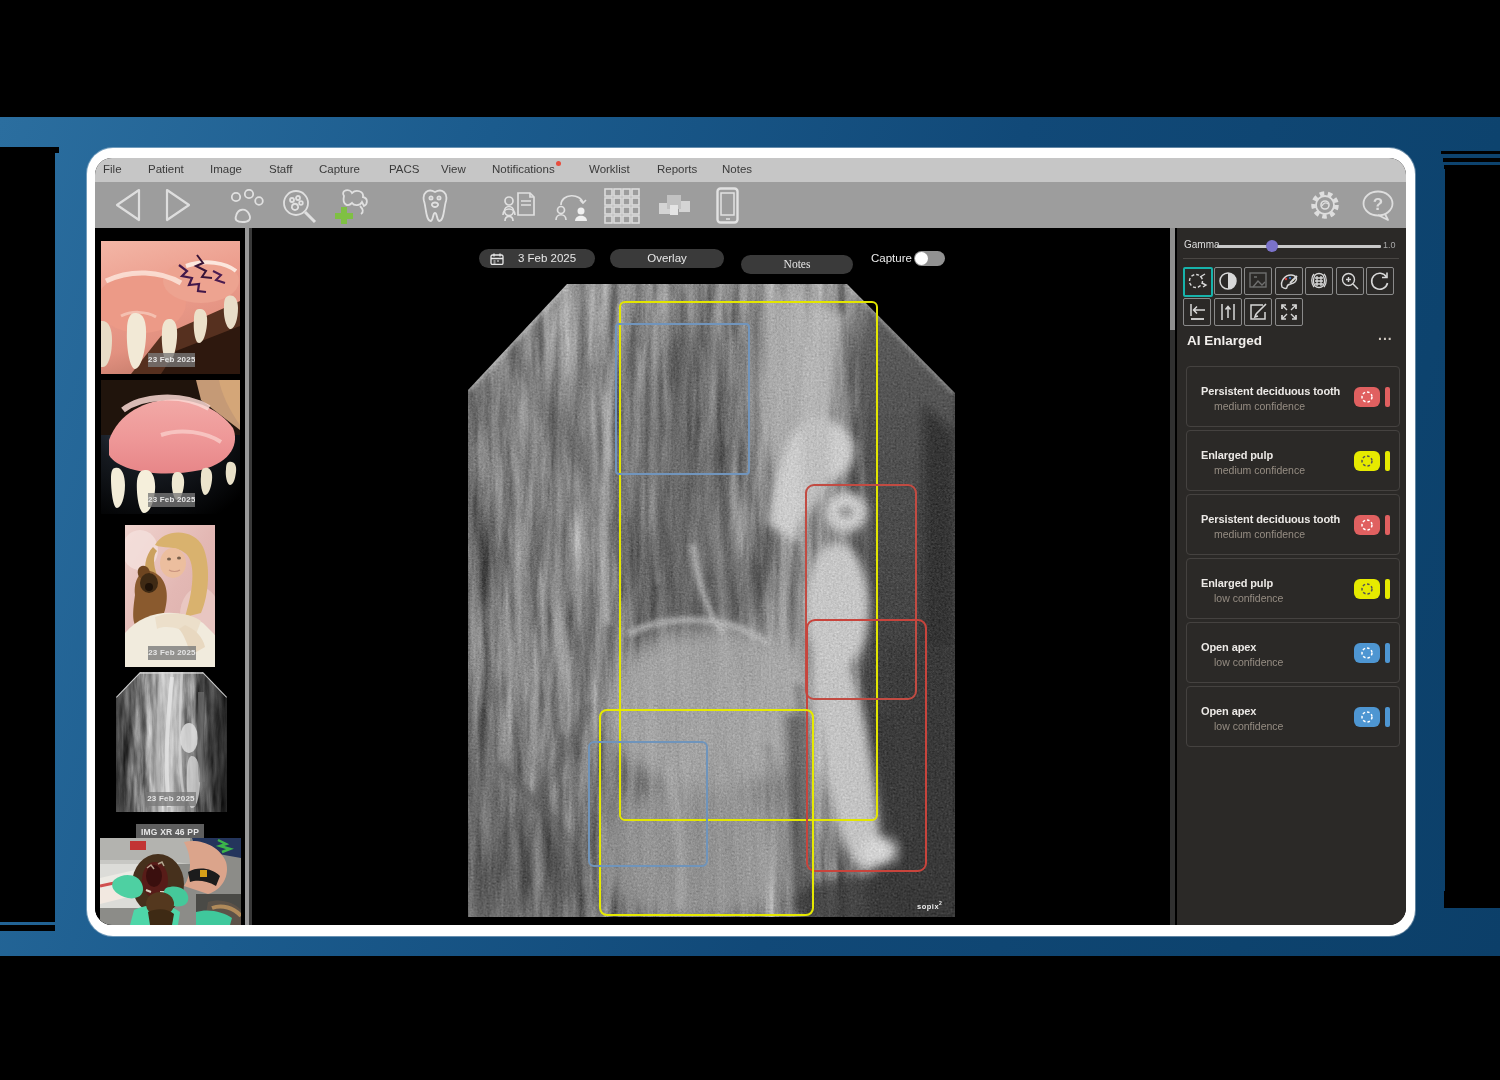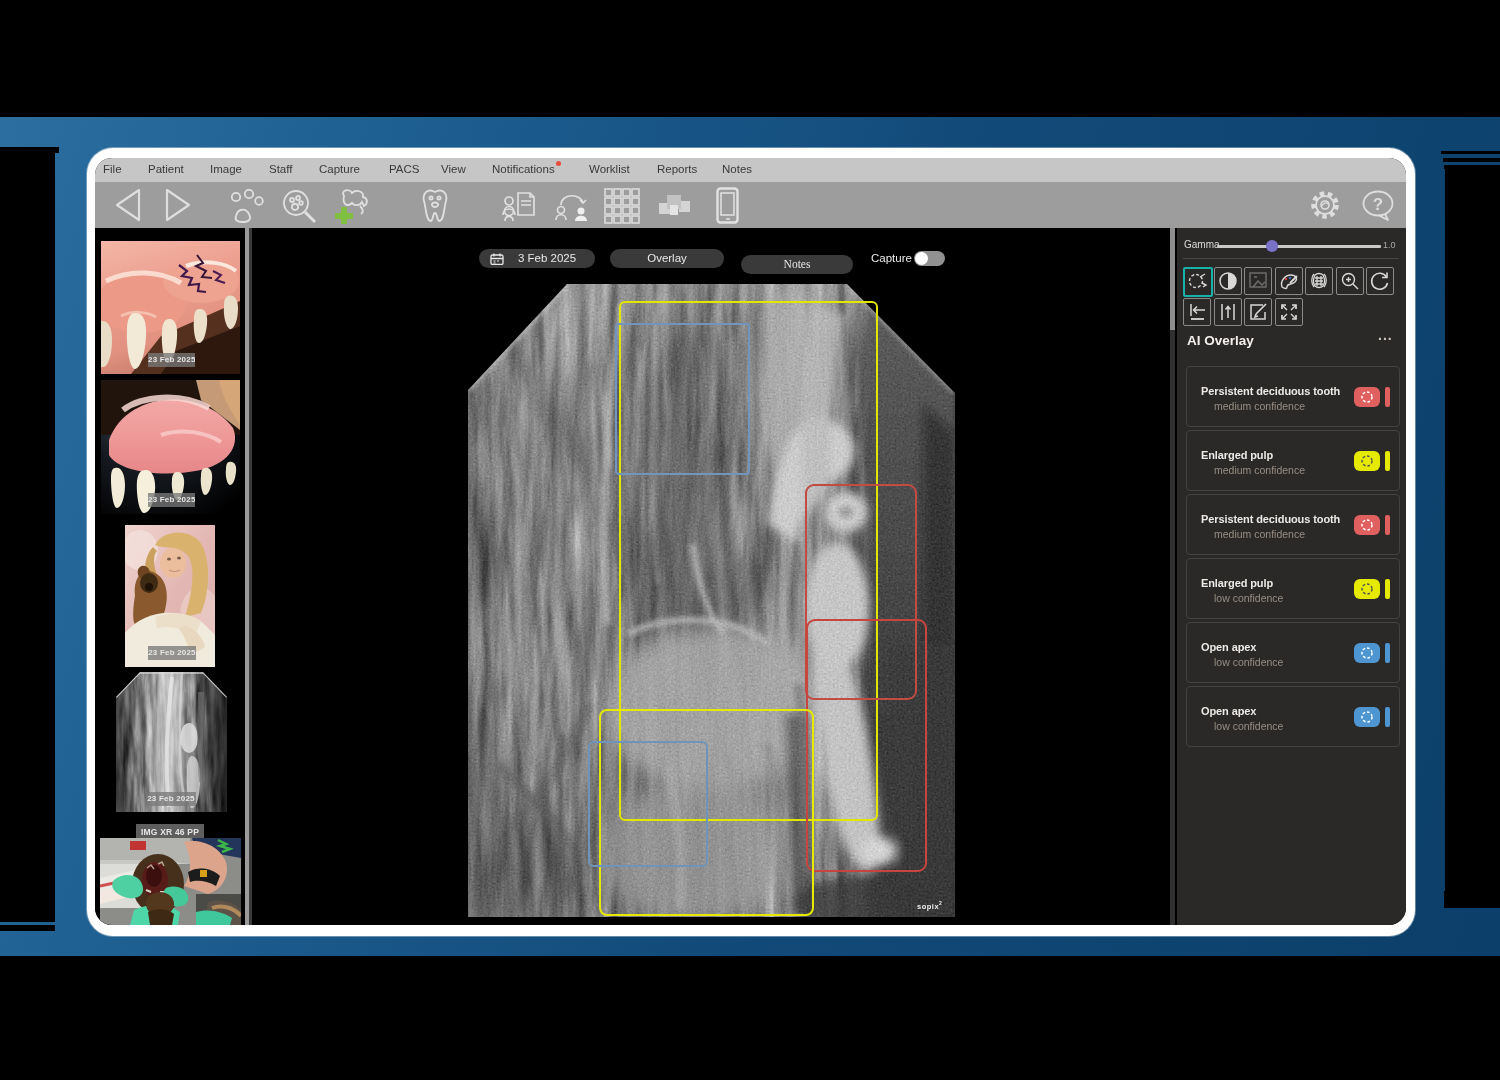--- a/index.html
+++ b/index.html
@@ -507,21 +507,21 @@
             <path d="M17 5 H5 V19 H19 V12"></path>
               <path d="M10 14 L20 4 M10 14 l-1 3 l3 -1" stroke-width="1.6"></path>
           </svg>
         </div>
         <div class="pbtn" style="left:97.5px;top:70px;">
           <svg width="24" height="24" style="margin:1px" fill="none" stroke="#d8d8d8" stroke-width="1.7">
             <path d="M9 5 H5 V9 M15 5 H19 V9 M9 19 H5 V15 M15 19 H19 V15"></path>
             <path d="M5 5 L10 10 M19 5 L14 10 M5 19 L10 14 M19 19 L14 14" stroke-width="1.4"></path>
           </svg>
         </div>
-        <div class="abs" style="left:10px;top:105px;font-size:13.5px;color:#f2efec;font-weight:bold;">AI Overlay</div>
+        <div class="abs" style="left:10px;top:105px;font-size:13.5px;color:#f2efec;font-weight:bold;">AI Enlarged</div>
         <div class="abs" style="left:201px;top:99px;font-size:14px;color:#cfc8c0;letter-spacing:1px;font-weight:bold;">...</div>
         <div class="card" style="top:138px;">
           <div class="ct">Persistent deciduous tooth</div>
             <div class="cs">medium confidence</div>
           <div class="cicon" style="background:#e06060;"><svg width="26" height="20">
                 <circle cx="13" cy="10" r="5" fill="none" stroke="#fff" stroke-width="1.5" stroke-dasharray="2.6 2"></circle>
               </svg></div>
           <div class="cbar" style="background:#e06060;"></div>
         </div>
         <div class="card" style="top:202px;">

